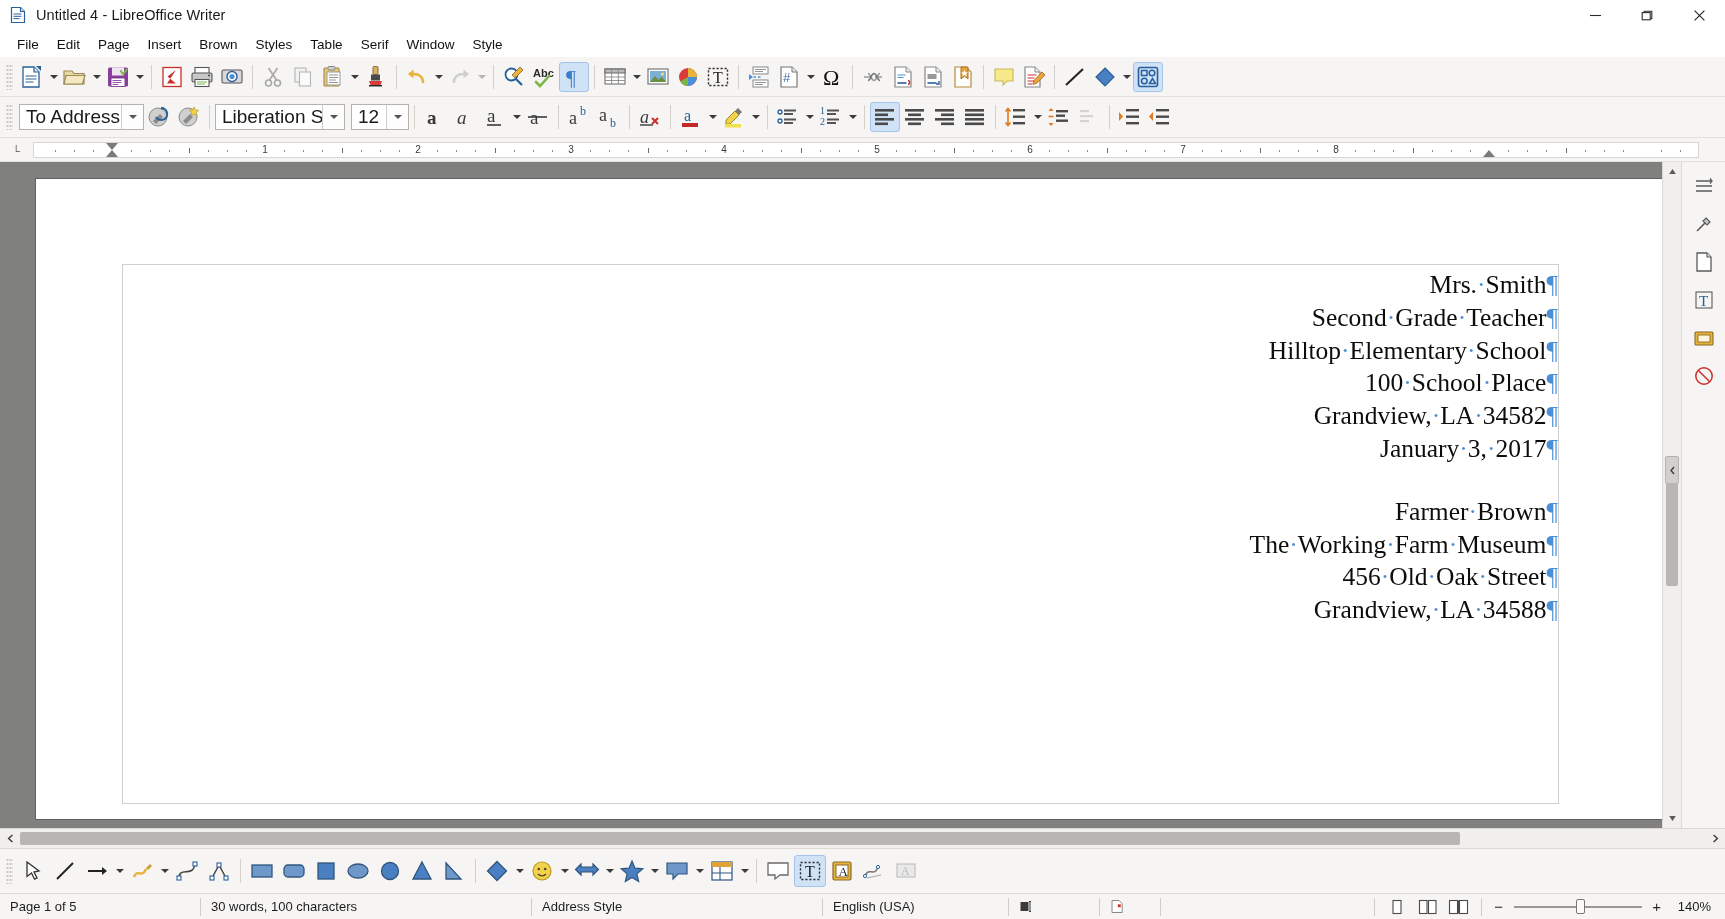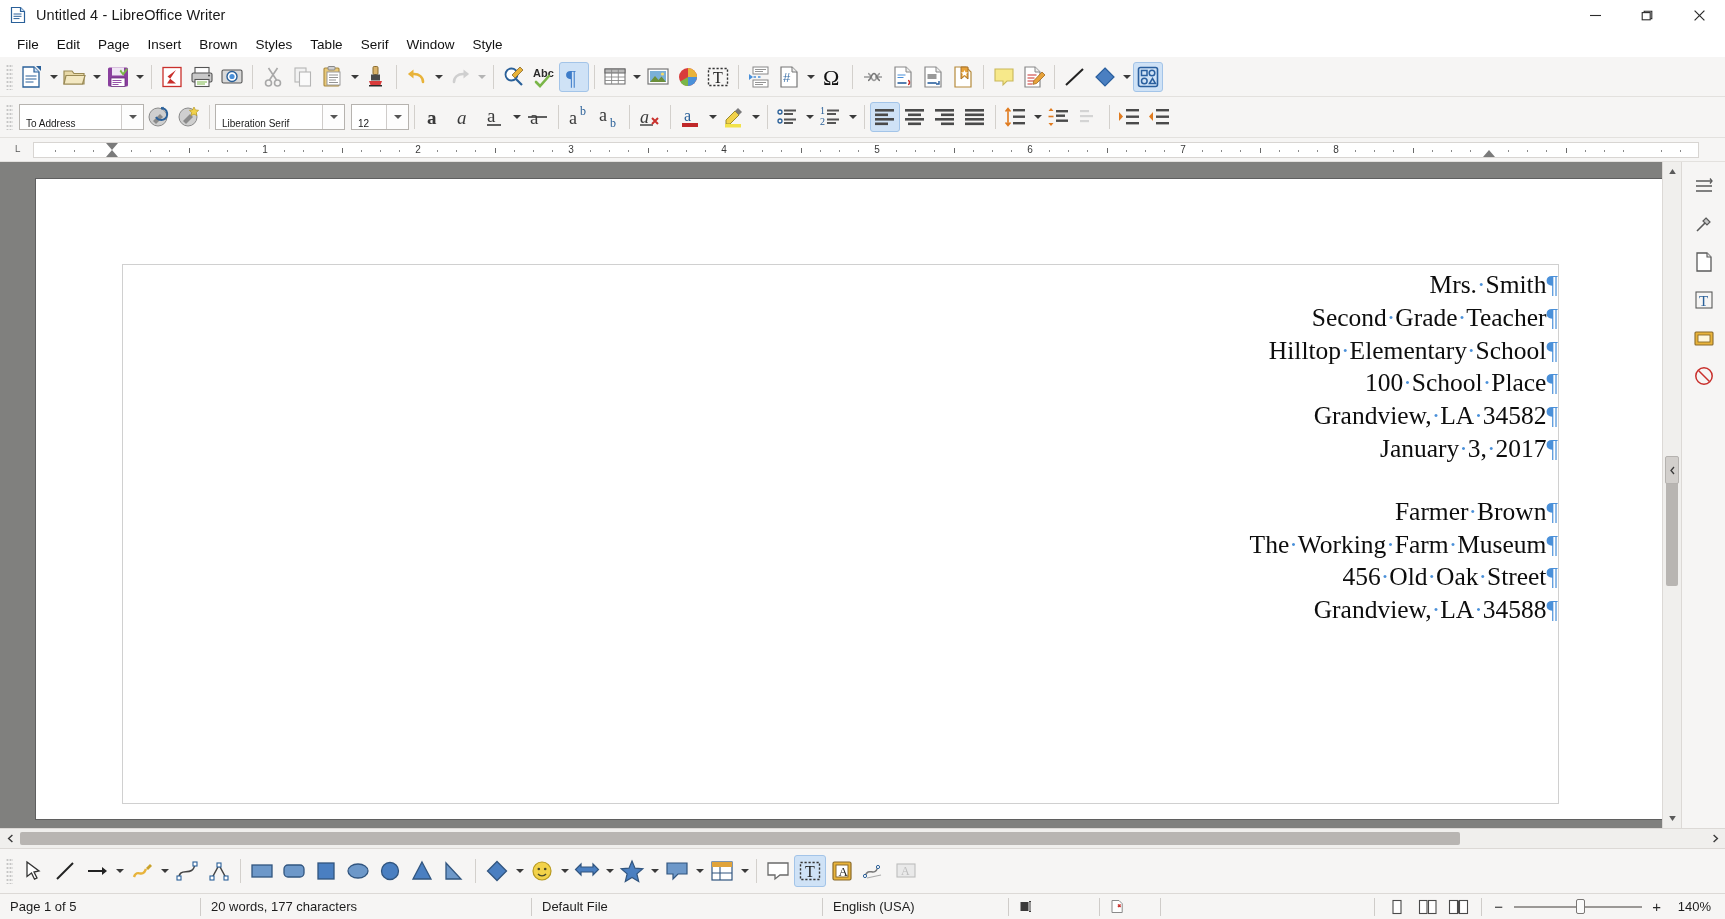--- a/index.html
+++ b/index.html
@@ -78,21 +78,21 @@
   }
   .caret {
     width:0;height:0;border-left:4px solid transparent;border-right:4px solid transparent;
     border-top:4.5px solid #3a3a3a;
   }
   .caret.dim { border-top-color:#b4b4b4; }
 
   
   .combo {
     height: 26px; background:#fff; border:1px solid #b6b3af;
-    display:flex; align-items:flex-end; font-size:10px; color:#1a1a1a;
+    display:flex; align-items:center; font-size:19px; color:#1a1a1a;
   }
   .combo .cval { padding: 0 6px; flex:1; white-space:nowrap; overflow:hidden; }
   .combo .cbtn {
     width: 22px; height: 24px; border-left:1px solid #cfcccA;
     display:flex;align-items:center;justify-content:center;
     background:#fdfdfd;
   }
   .combo .cbtn .caret { border-top-color:#555; }
   .combo.style { width: 125px; margin-left:2px; }
   .combo.font  { width: 130px; }
@@ -1218,23 +1218,23 @@
       <svg width="26" height="26" viewBox="0 0 26 26">
         <rect x="4" y="6" width="18" height="13" fill="#e9e9e9" stroke="#bdbdbd" stroke-width="1.1"></rect>
         <text x="8" y="17" font-family="Liberation Serif, serif" font-size="12" fill="#bdbdbd">A</text>
       </svg>
     </div>
   </div>
 
   <div class="statusbar">
     <div class="st-cell" style="width:200px">Page 1 of 5</div>
     <div class="st-div"></div>
-    <div class="st-cell" style="width:330px">20 words, 177 characters</div>
+    <div class="st-cell" style="width:330px">30 words, 100 characters</div>
     <div class="st-div"></div>
-    <div class="st-cell" style="width:290px">Default File</div>
+    <div class="st-cell" style="width:290px">Address Style</div>
     <div class="st-div"></div>
     <div class="st-cell" style="width:185px">English (USA)</div>
     <div class="st-div"></div>
     <div class="st-cell" style="width:90px">
       <svg width="15" height="15" viewBox="0 0 15 15">
         <rect x="1.5" y="3" width="8" height="9" fill="#3a3a3a"></rect>
         <path d="M11 2.5v10M10 2.5h2M10 12.5h2" stroke="#3a3a3a" stroke-width="1"></path>
       </svg>
     </div>
     <div class="st-div"></div>

